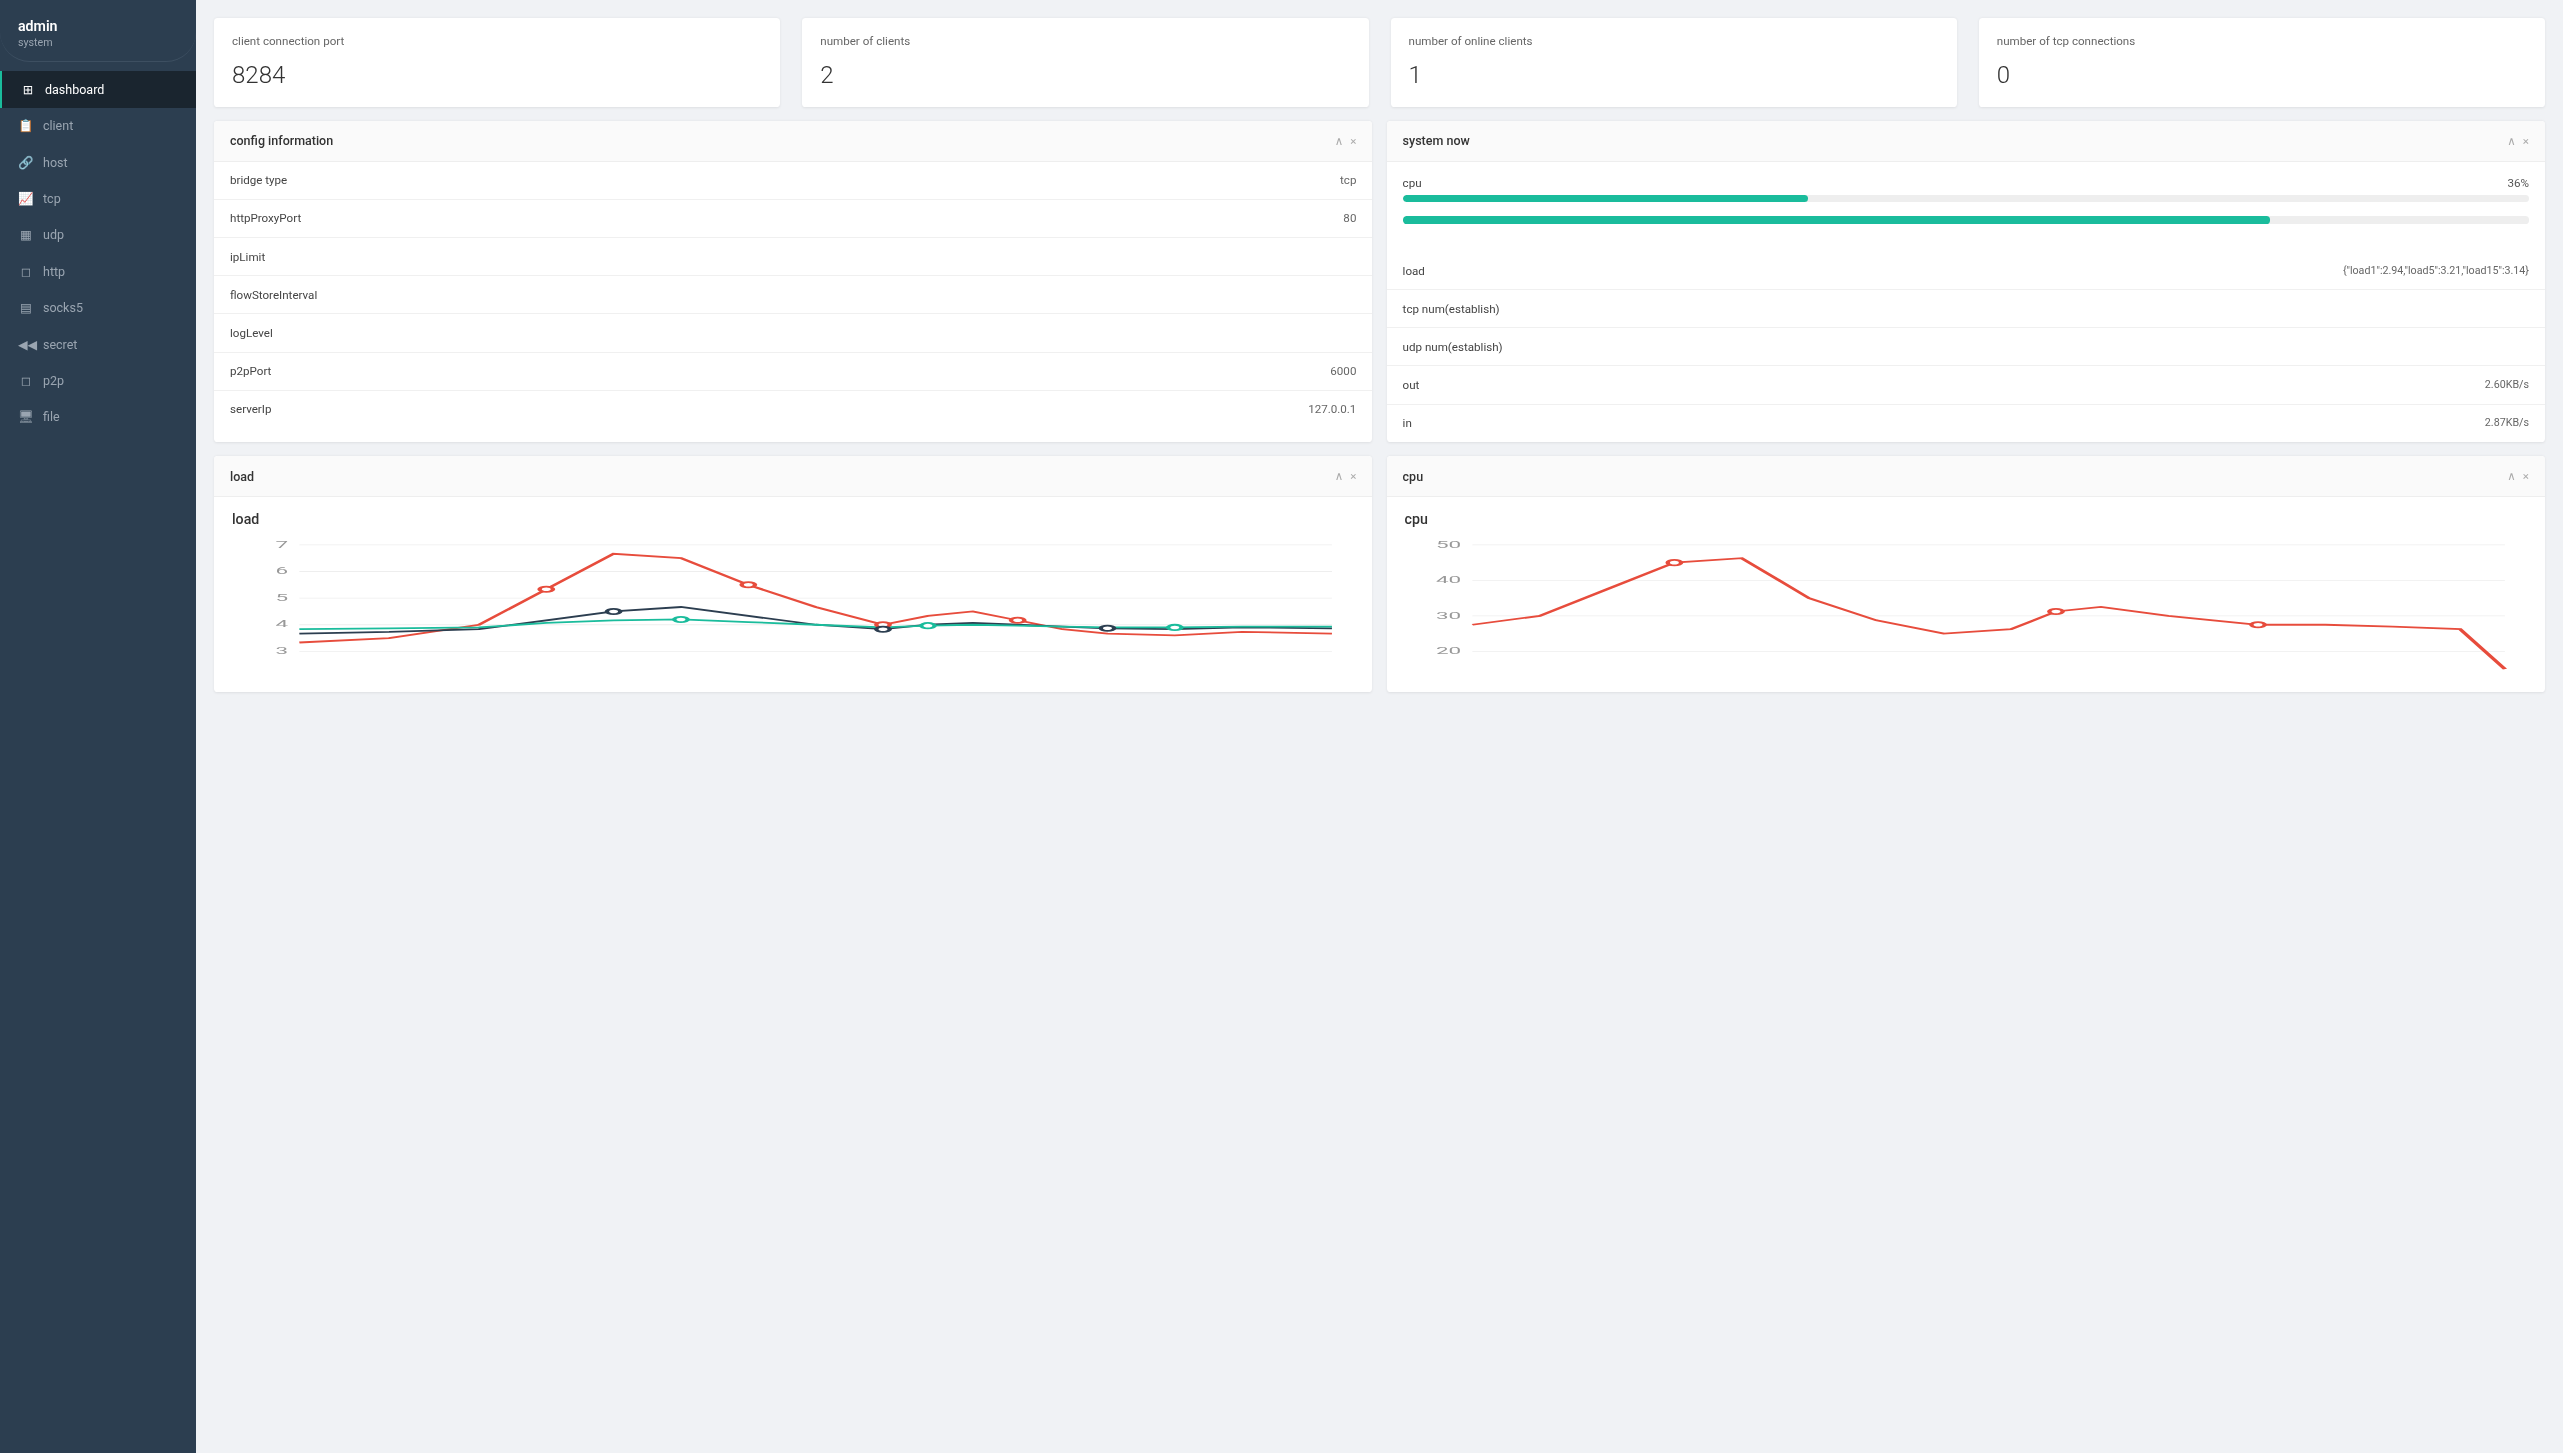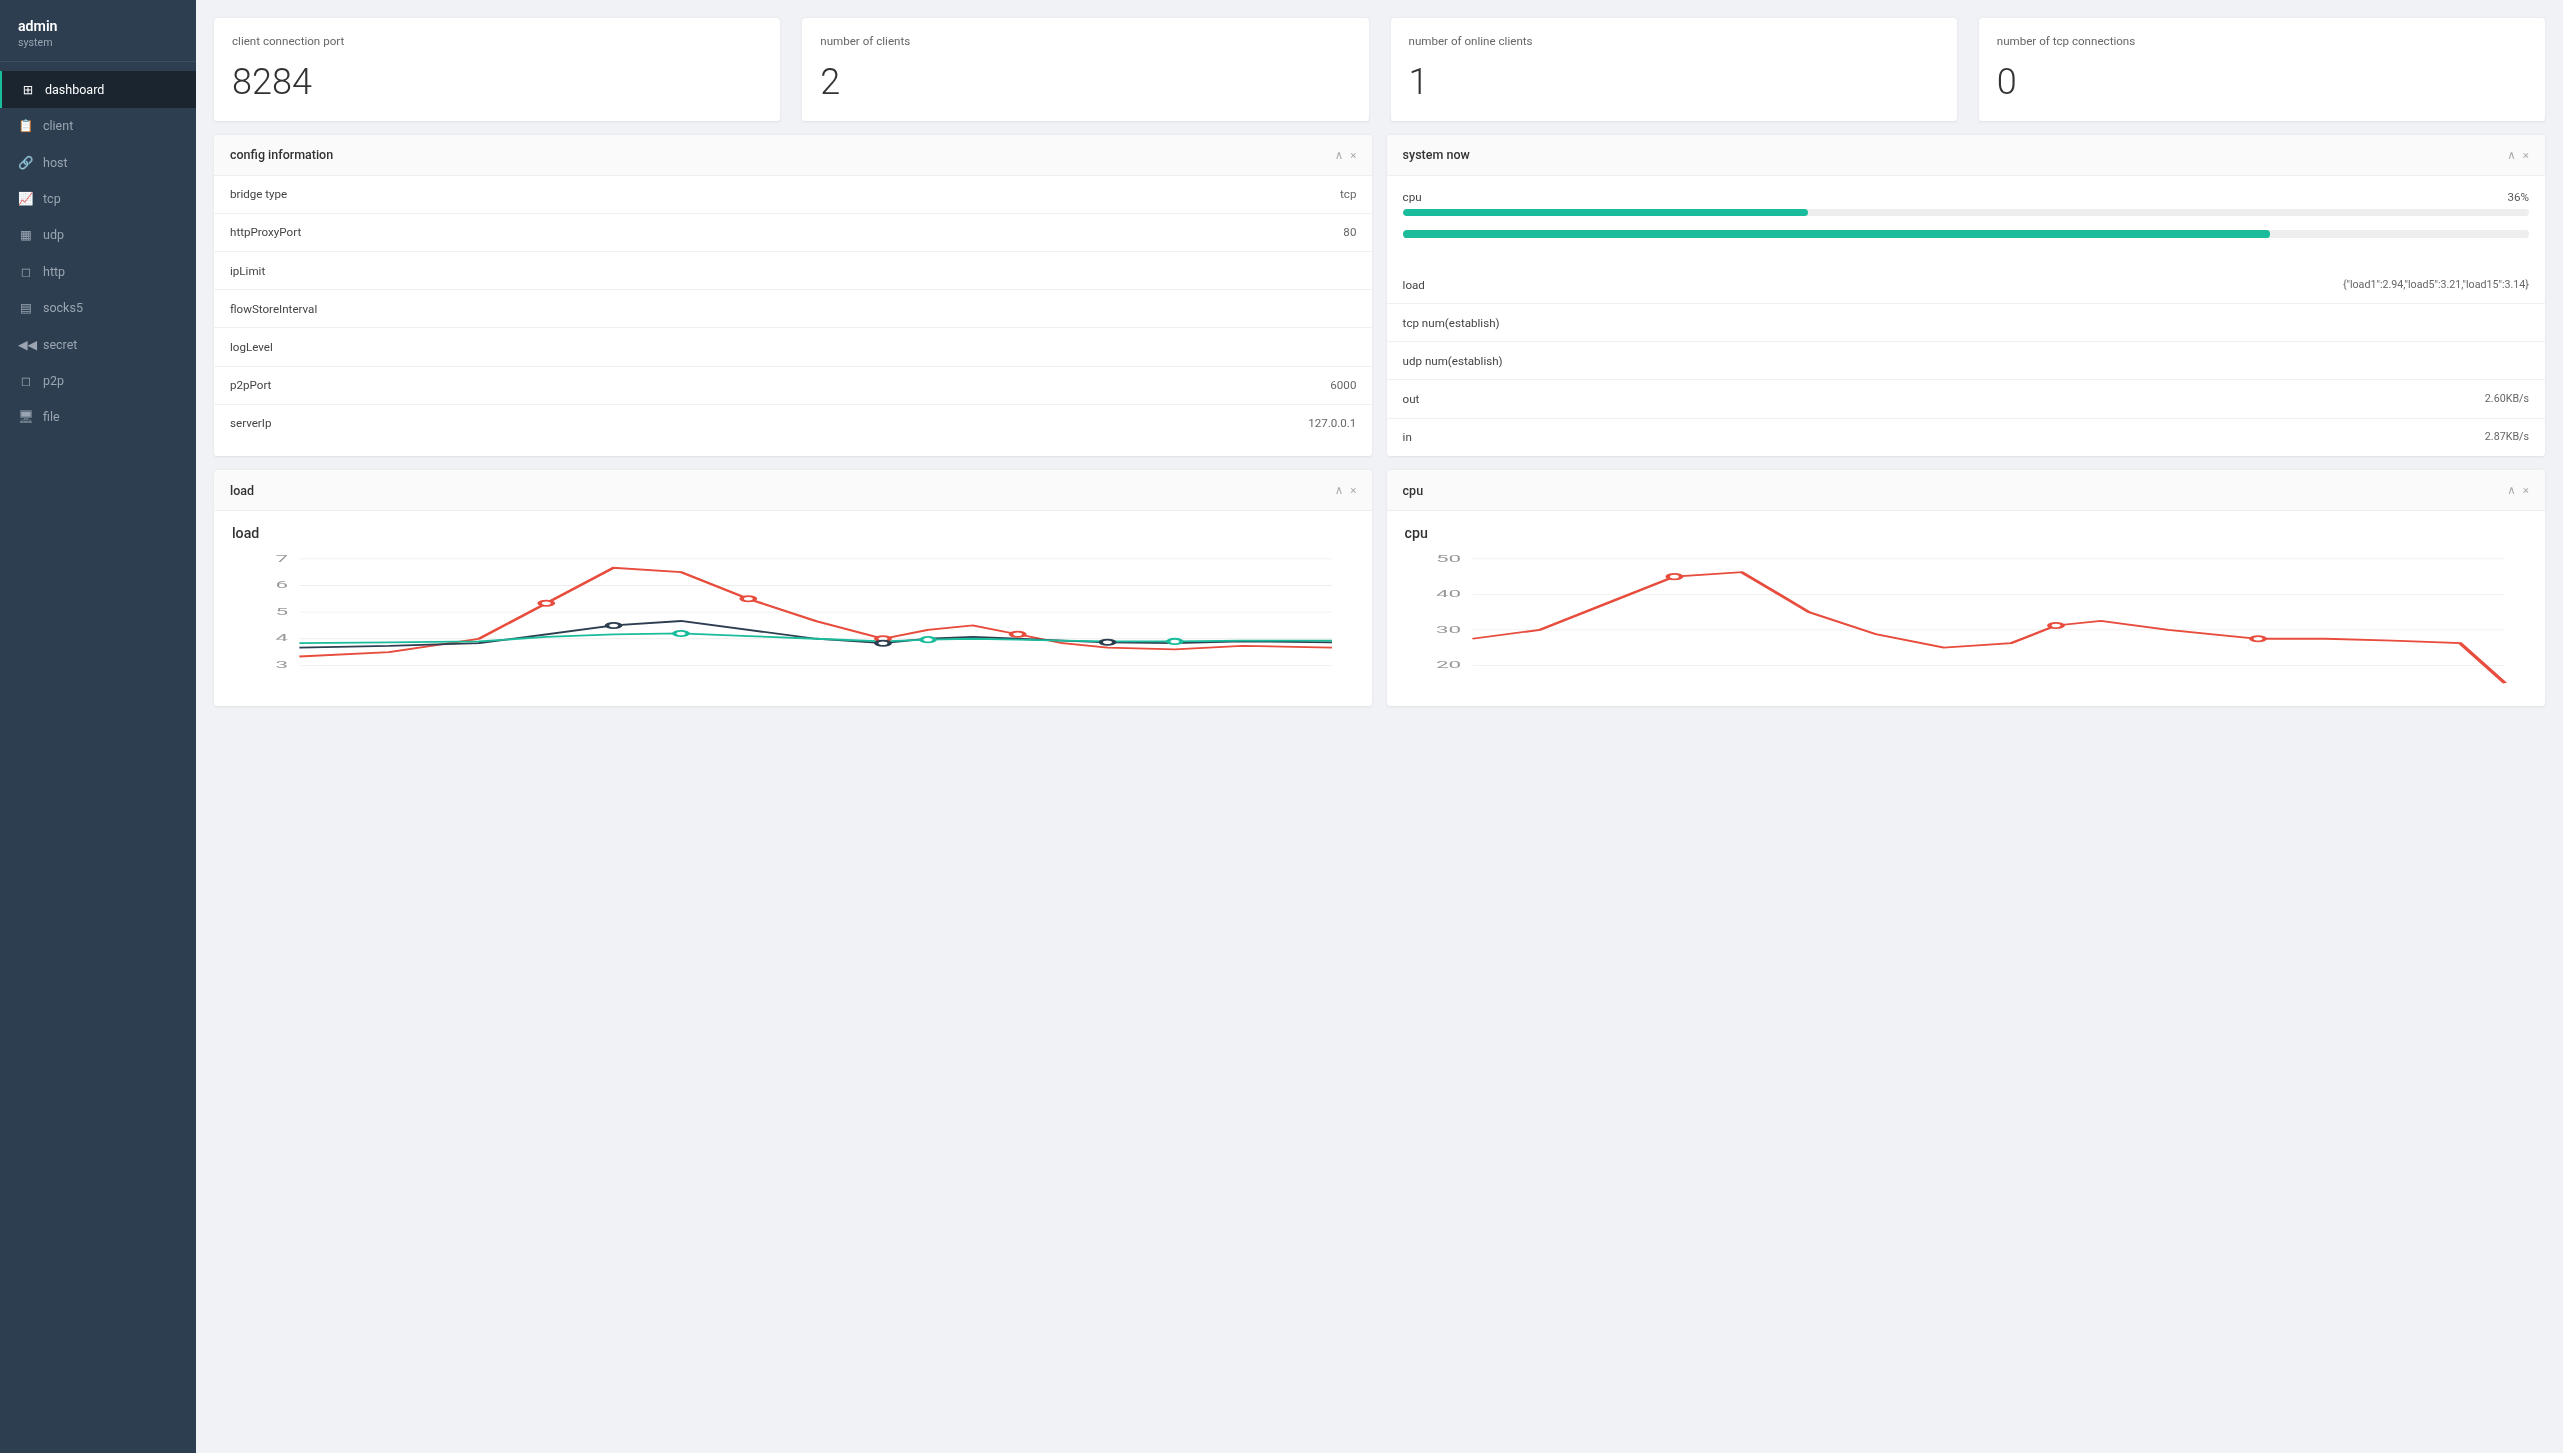--- a/index.html
+++ b/index.html
@@ -10,20 +10,21 @@
       width: 196px;
       background: #2c3e50;
       color: #ccc;
       display: flex;
       flex-direction: column;
       flex-shrink: 0;
     }
     .sidebar-header {
       padding: 18px 18px 12.5px;
       border-bottom: 0.9px solid #3d4f61;
+      border-radius: 30px;
     }
     .sidebar-header .username {
       color: #fff;
       font-size: 14.2px;
       font-weight: 600;
     }
     .sidebar-header .role {
       color: #9aa5b1;
       font-size: 10.7px;
       margin-top: 1.8px;
@@ -67,21 +68,21 @@
       border-radius: 3.6px;
       padding: 16px 18px 18px;
       box-shadow: 0 0.9px 2.7px rgba(0,0,0,0.08);
     }
     .stat-card .stat-label {
       font-size: 11.6px;
       color: #666;
       margin-bottom: 12.5px;
     }
     .stat-card .stat-value {
-      font-size: 36px;
+      font-size: 24px;
       color: #333;
       font-weight: 300;
     }
 
     
     .panels-row {
       display: grid;
       grid-template-columns: 1fr 1fr;
       gap: 14.2px;
     }

